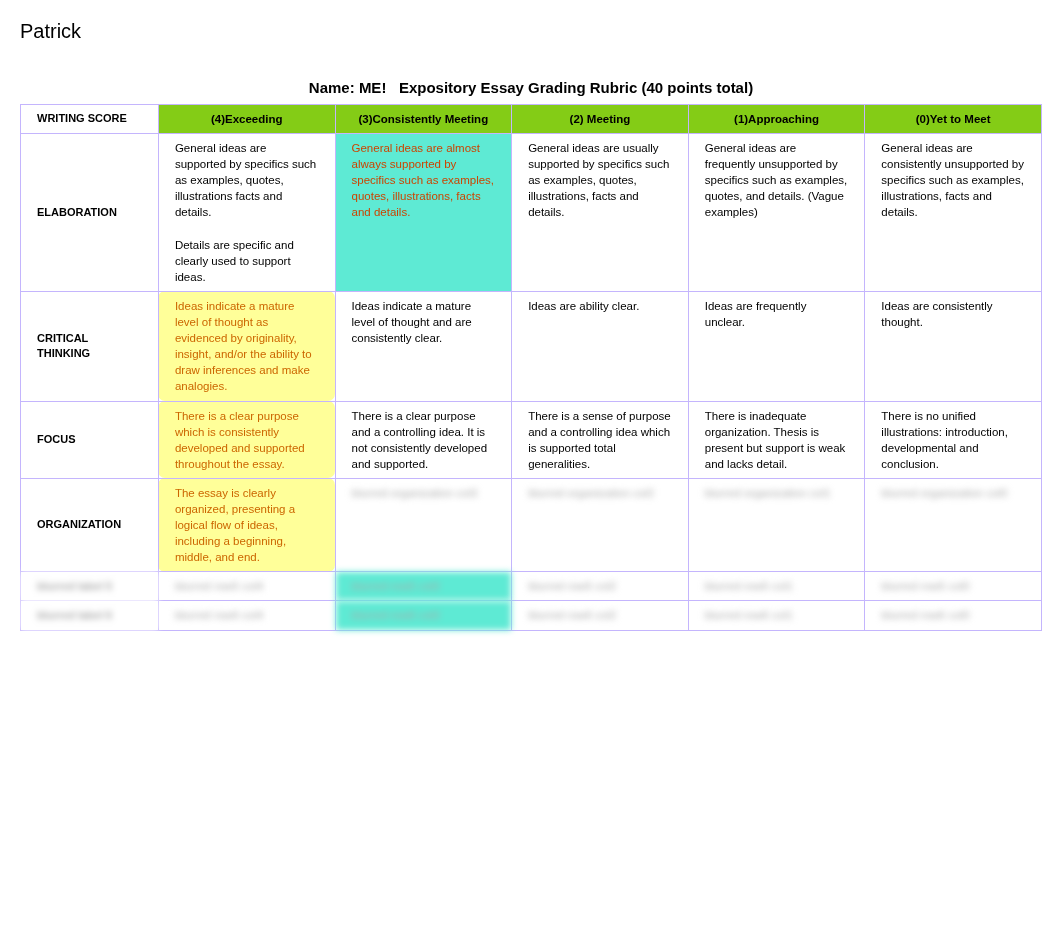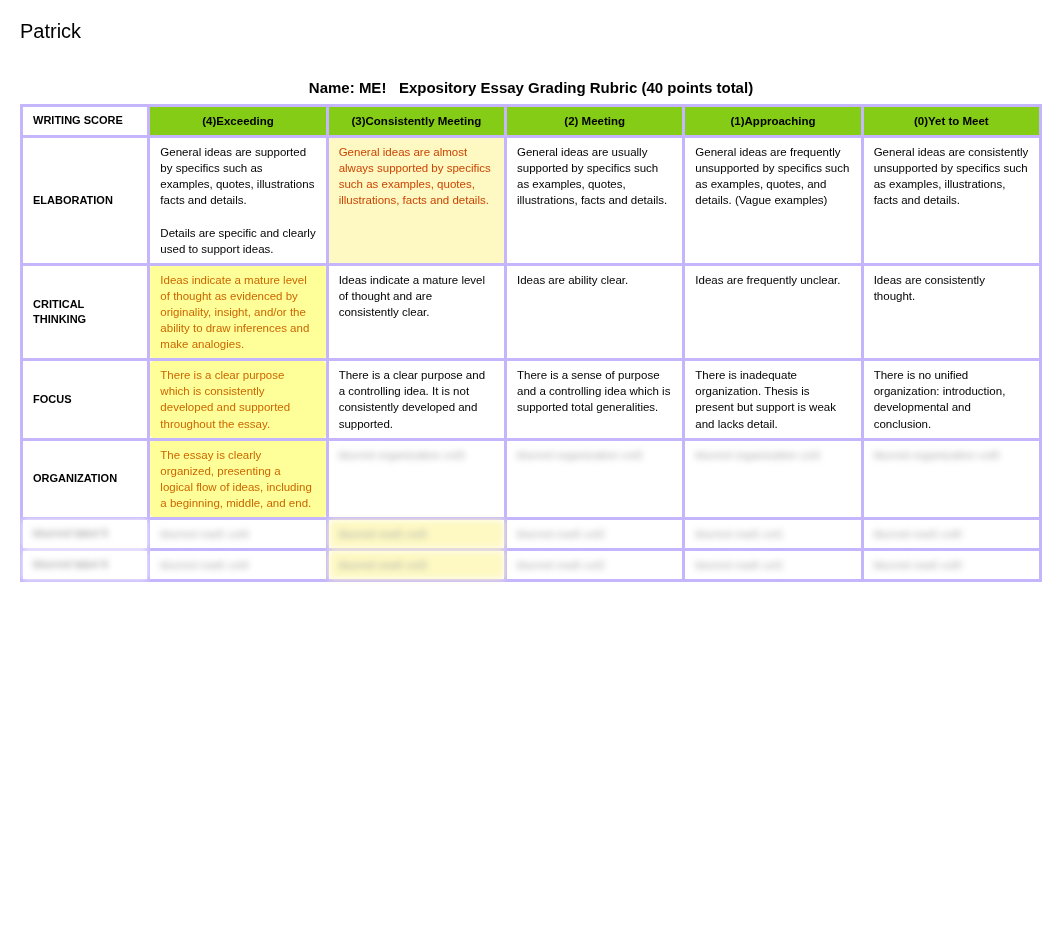--- a/index.html
+++ b/index.html
@@ -19,22 +19,22 @@
       font-size: 15px;
       font-weight: bold;
       margin-bottom: 8px;
       margin-top: 36px;
     }
     table {
       border-collapse: collapse;
       width: 100%;
     }
     th, td {
-      border: 3px solid #c4b5fd;
-      padding: 6px 10px;
+      border: 1px solid #c4b5fd;
+      padding: 6px 16px;
       vertical-align: top;
       font-size: 11.5px;
       line-height: 1.4;
     }
     th {
       background: #84cc16;
       font-weight: bold;
       text-align: center;
     }
     .row-label {
@@ -44,21 +44,21 @@
       text-align: left;
       vertical-align: middle;
       width: 90px;
     }
     .highlight-yellow {
       background-color: #ffff99;
       color: #cc6600;
       border-radius: 7px;
     }
     .highlight-orange {
-      background-color: #fef9c3;
+      background-color: #5eead4;
       color: #cc4400;
     }
     .col-score { width: 90px; }
     .col-4, .col-3, .col-2, .col-1, .col-0 { width: 150px; }
   </style>
 </head>
 <body>
 
 <div class="student-name">Patrick</div>
 
@@ -95,21 +95,21 @@
         <td><span>Ideas are frequently unclear.</span></td>
         <td><span>Ideas are consistently thought.</span></td>
       </tr>
       <tr>
         <td class="row-label">FOCUS</td>
         <td class="highlight-yellow"><span>There is a clear purpose which is consistently developed and supported throughout the essay.</span></td>
         <td><span>There is a clear purpose and a controlling idea. It is not consistently developed and supported.</span></td>
         <td><span>There is a sense of purpose and a controlling idea which is supported total generalities.</span></td>
         <td><span>There is inadequate organization.
 Thesis is present but support is weak and lacks detail.</span></td>
-        <td><span>There is no unified organization: introduction, developmental and conclusion.</span></td>
+        <td><span>There is no unified illustrations: introduction, developmental and conclusion.</span></td>
       </tr>
       <tr>
         <td class="row-label">ORGANIZATION</td>
         <td class="highlight-yellow"><span>The essay is clearly organized, presenting a logical flow of ideas, including a beginning, middle, and end.</span></td>
         <td style="filter: blur(3px); color: rgb(170, 170, 170);"><span>blurred organization col3</span></td>
         <td style="filter: blur(3px); color: rgb(170, 170, 170);"><span>blurred organization col2</span></td>
         <td style="filter: blur(3px); color: rgb(170, 170, 170);"><span>blurred organization col1</span></td>
         <td style="filter: blur(3px); color: rgb(170, 170, 170);"><span>blurred organization col0</span></td>
       </tr>
       <tr>

